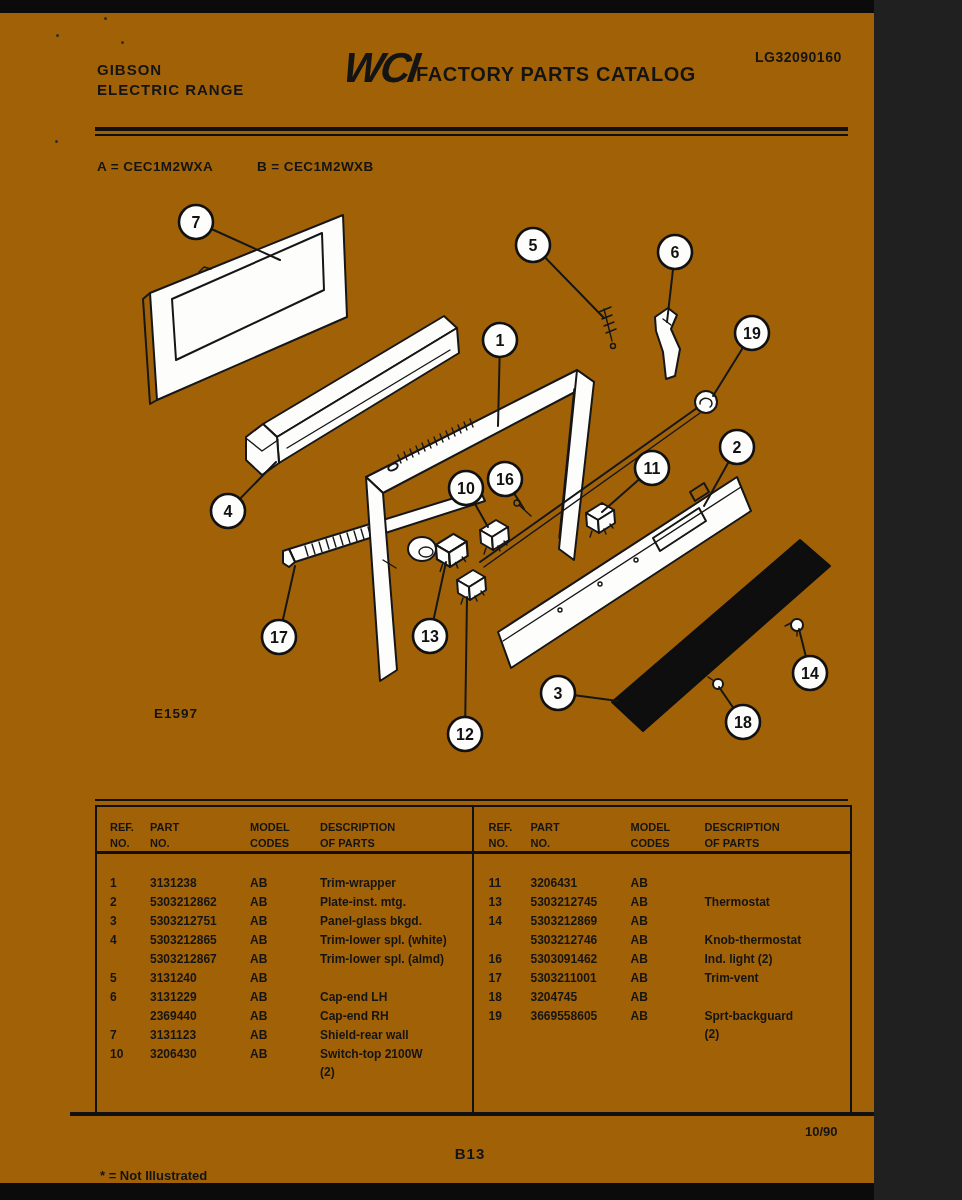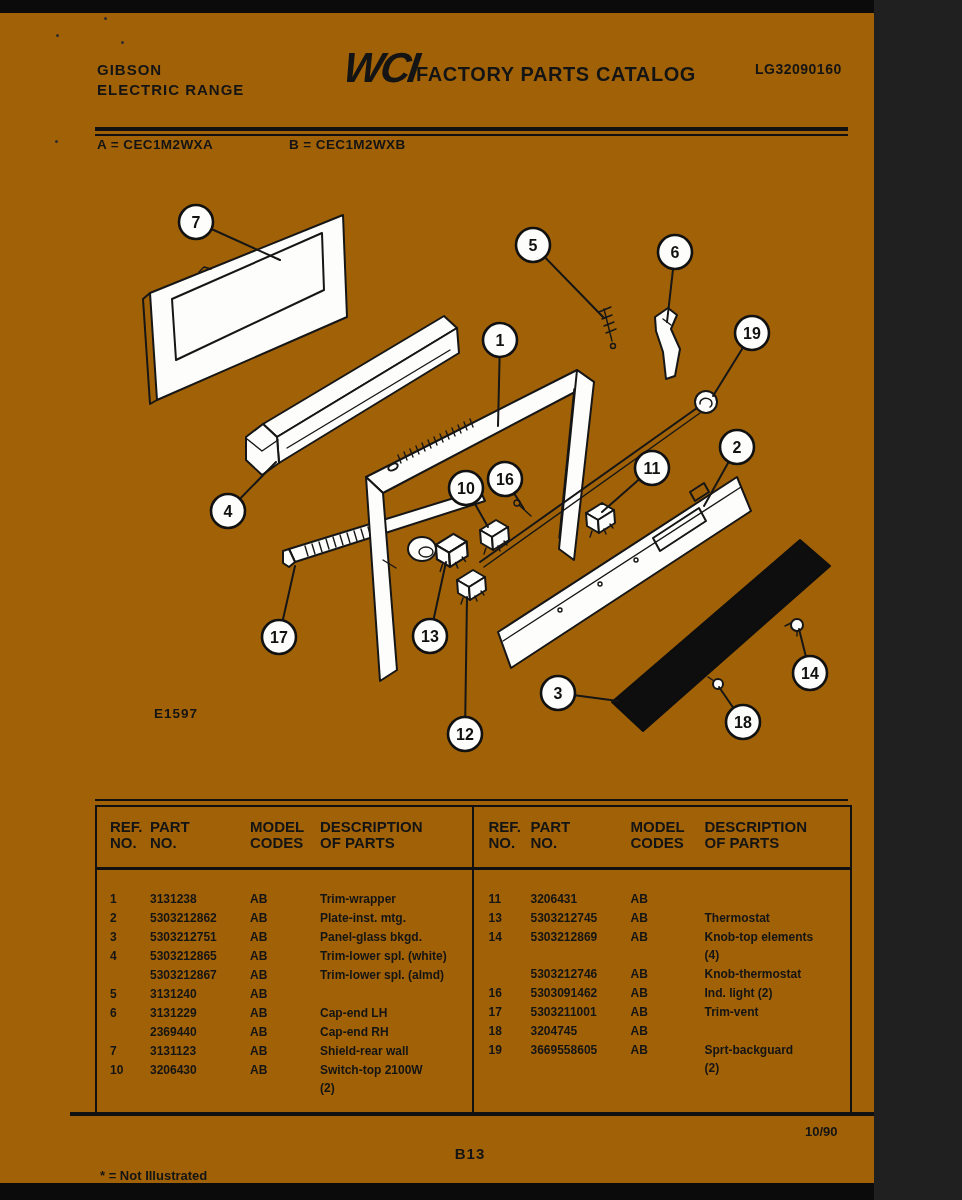--- a/index.html
+++ b/index.html
@@ -10,45 +10,45 @@
   .band-top{left:0;top:0;width:962px;height:13px;}
   .band-right{left:934px;top:46px;width:28px;height:1154px;}
   .band-bottom{left:0;top:1183px;width:962px;height:17px;}
   .speck{position:absolute;width:3px;height:3px;background:#2c2c2c;border-radius:50%;}
 
   
   .brand{position:absolute;left:97px;top:60px;font-size:15px;font-weight:bold;letter-spacing:1px;line-height:20px;white-space:pre-line;}
   .wci{position:absolute;left:344px;top:44px;font-size:42px;font-weight:bold;font-style:italic;
        letter-spacing:-3px;transform:skewX(-8deg);}
   .cat-title{position:absolute;left:416px;top:63px;font-size:20px;font-weight:bold;letter-spacing:.6px;text-align:center;}
-  .doc-num{position:absolute;left:755px;top:61px;font-size:14px;font-weight:bold;letter-spacing:.5px;}
+  .doc-num{position:absolute;left:755px;top:49px;font-size:14px;font-weight:bold;letter-spacing:.5px;}
   .hrule{position:absolute;left:95px;top:127px;width:753px;height:3px;border-top:4px solid #111;border-bottom:2px solid #111;}
-  .models{position:absolute;left:97px;top:137px;font-size:13.5px;font-weight:bold;letter-spacing:.4px;text-align:right;}
-  .models .m2{position:absolute;left:160px;top:0;white-space:nowrap;margin-left:32px;}
+  .models{position:absolute;left:97px;top:159px;font-size:13.5px;font-weight:bold;letter-spacing:.4px;text-align:right;}
+  .models .m2{position:absolute;left:160px;top:0;white-space:nowrap;}
   .models .m1{white-space:nowrap;}
 
   
   #diagram{position:absolute;left:0;top:185px;}
   #diagram path,#diagram line,#diagram circle,#diagram ellipse{
       fill:none;stroke:#161616;stroke-width:2;stroke-linecap:round;stroke-linejoin:round;}
   #diagram .fw{fill:#fdfdfc;}
   #diagram .fb{fill:#0e0e0e;stroke:#0e0e0e;}
   #diagram .thin{stroke-width:1.4;}
   #diagram .co-circle{fill:#fdfdfc;stroke:#111;stroke-width:2.6;}
   #diagram .co-num{fill:#111;stroke:none;font:bold 16px "Liberation Sans",sans-serif;text-anchor:middle;}
   .figcode{position:absolute;left:154px;top:706px;font-size:13.5px;font-weight:bold;letter-spacing:1px;}
 
   
   .table-toprule{position:absolute;left:95px;top:799px;width:753px;height:2px;background:#111;}
   .ptable{position:absolute;left:95px;top:805px;width:753px;height:307px;display:flex;
           border-left:2px solid #111;border-right:2px solid #111;border-top:2px solid #111;}
   .pcol{box-sizing:border-box;width:50%;}
   .pcol.left{border-right:2px solid #111;}
-  .phead{display:grid;padding:12px 4px 16px 13px;border-bottom:3px solid #111;
-         font-size:15px;font-weight:bold;line-height:16px;white-space:pre-line;}
+  .phead{display:grid;padding:12px 4px 0 13px;border-bottom:3px solid #111;
+         font-size:11px;font-weight:bold;line-height:16px;white-space:pre-line;}
   .pcol.left  .phead{grid-template-columns:40px 100px 70px auto;}
   .pcol.right .phead{grid-template-columns:42px 100px 74px auto;padding-left:15px;}
   .prows{padding:20px 4px 0 13px;}
   .prow{display:grid;font-size:12px;font-weight:bold;line-height:18px;margin-bottom:1px;}
   .pcol.left  .prow{grid-template-columns:40px 100px 70px auto;}
   .pcol.right .prow{grid-template-columns:42px 100px 74px auto;}
   .pcol.right .prows{padding-left:15px;}
   .c-desc{white-space:pre-line;}
 
   
@@ -360,22 +360,20 @@
           <div class="prow">
             <span class="c-ref">13</span>
             <span class="c-part">5303212745</span>
             <span class="c-model">AB</span>
             <span class="c-desc">Thermostat</span>
           </div>
           <div class="prow">
             <span class="c-ref">14</span>
             <span class="c-part">5303212869</span>
             <span class="c-model">AB</span>
-            <span class="c-desc">Knob-top elements
-(4)</span>
           </div>
           <div class="prow">
             <span class="c-ref"></span>
             <span class="c-part">5303212746</span>
             <span class="c-model">AB</span>
             <span class="c-desc">Knob-thermostat</span>
           </div>
           <div class="prow">
             <span class="c-ref">16</span>
             <span class="c-part">5303091462</span>

